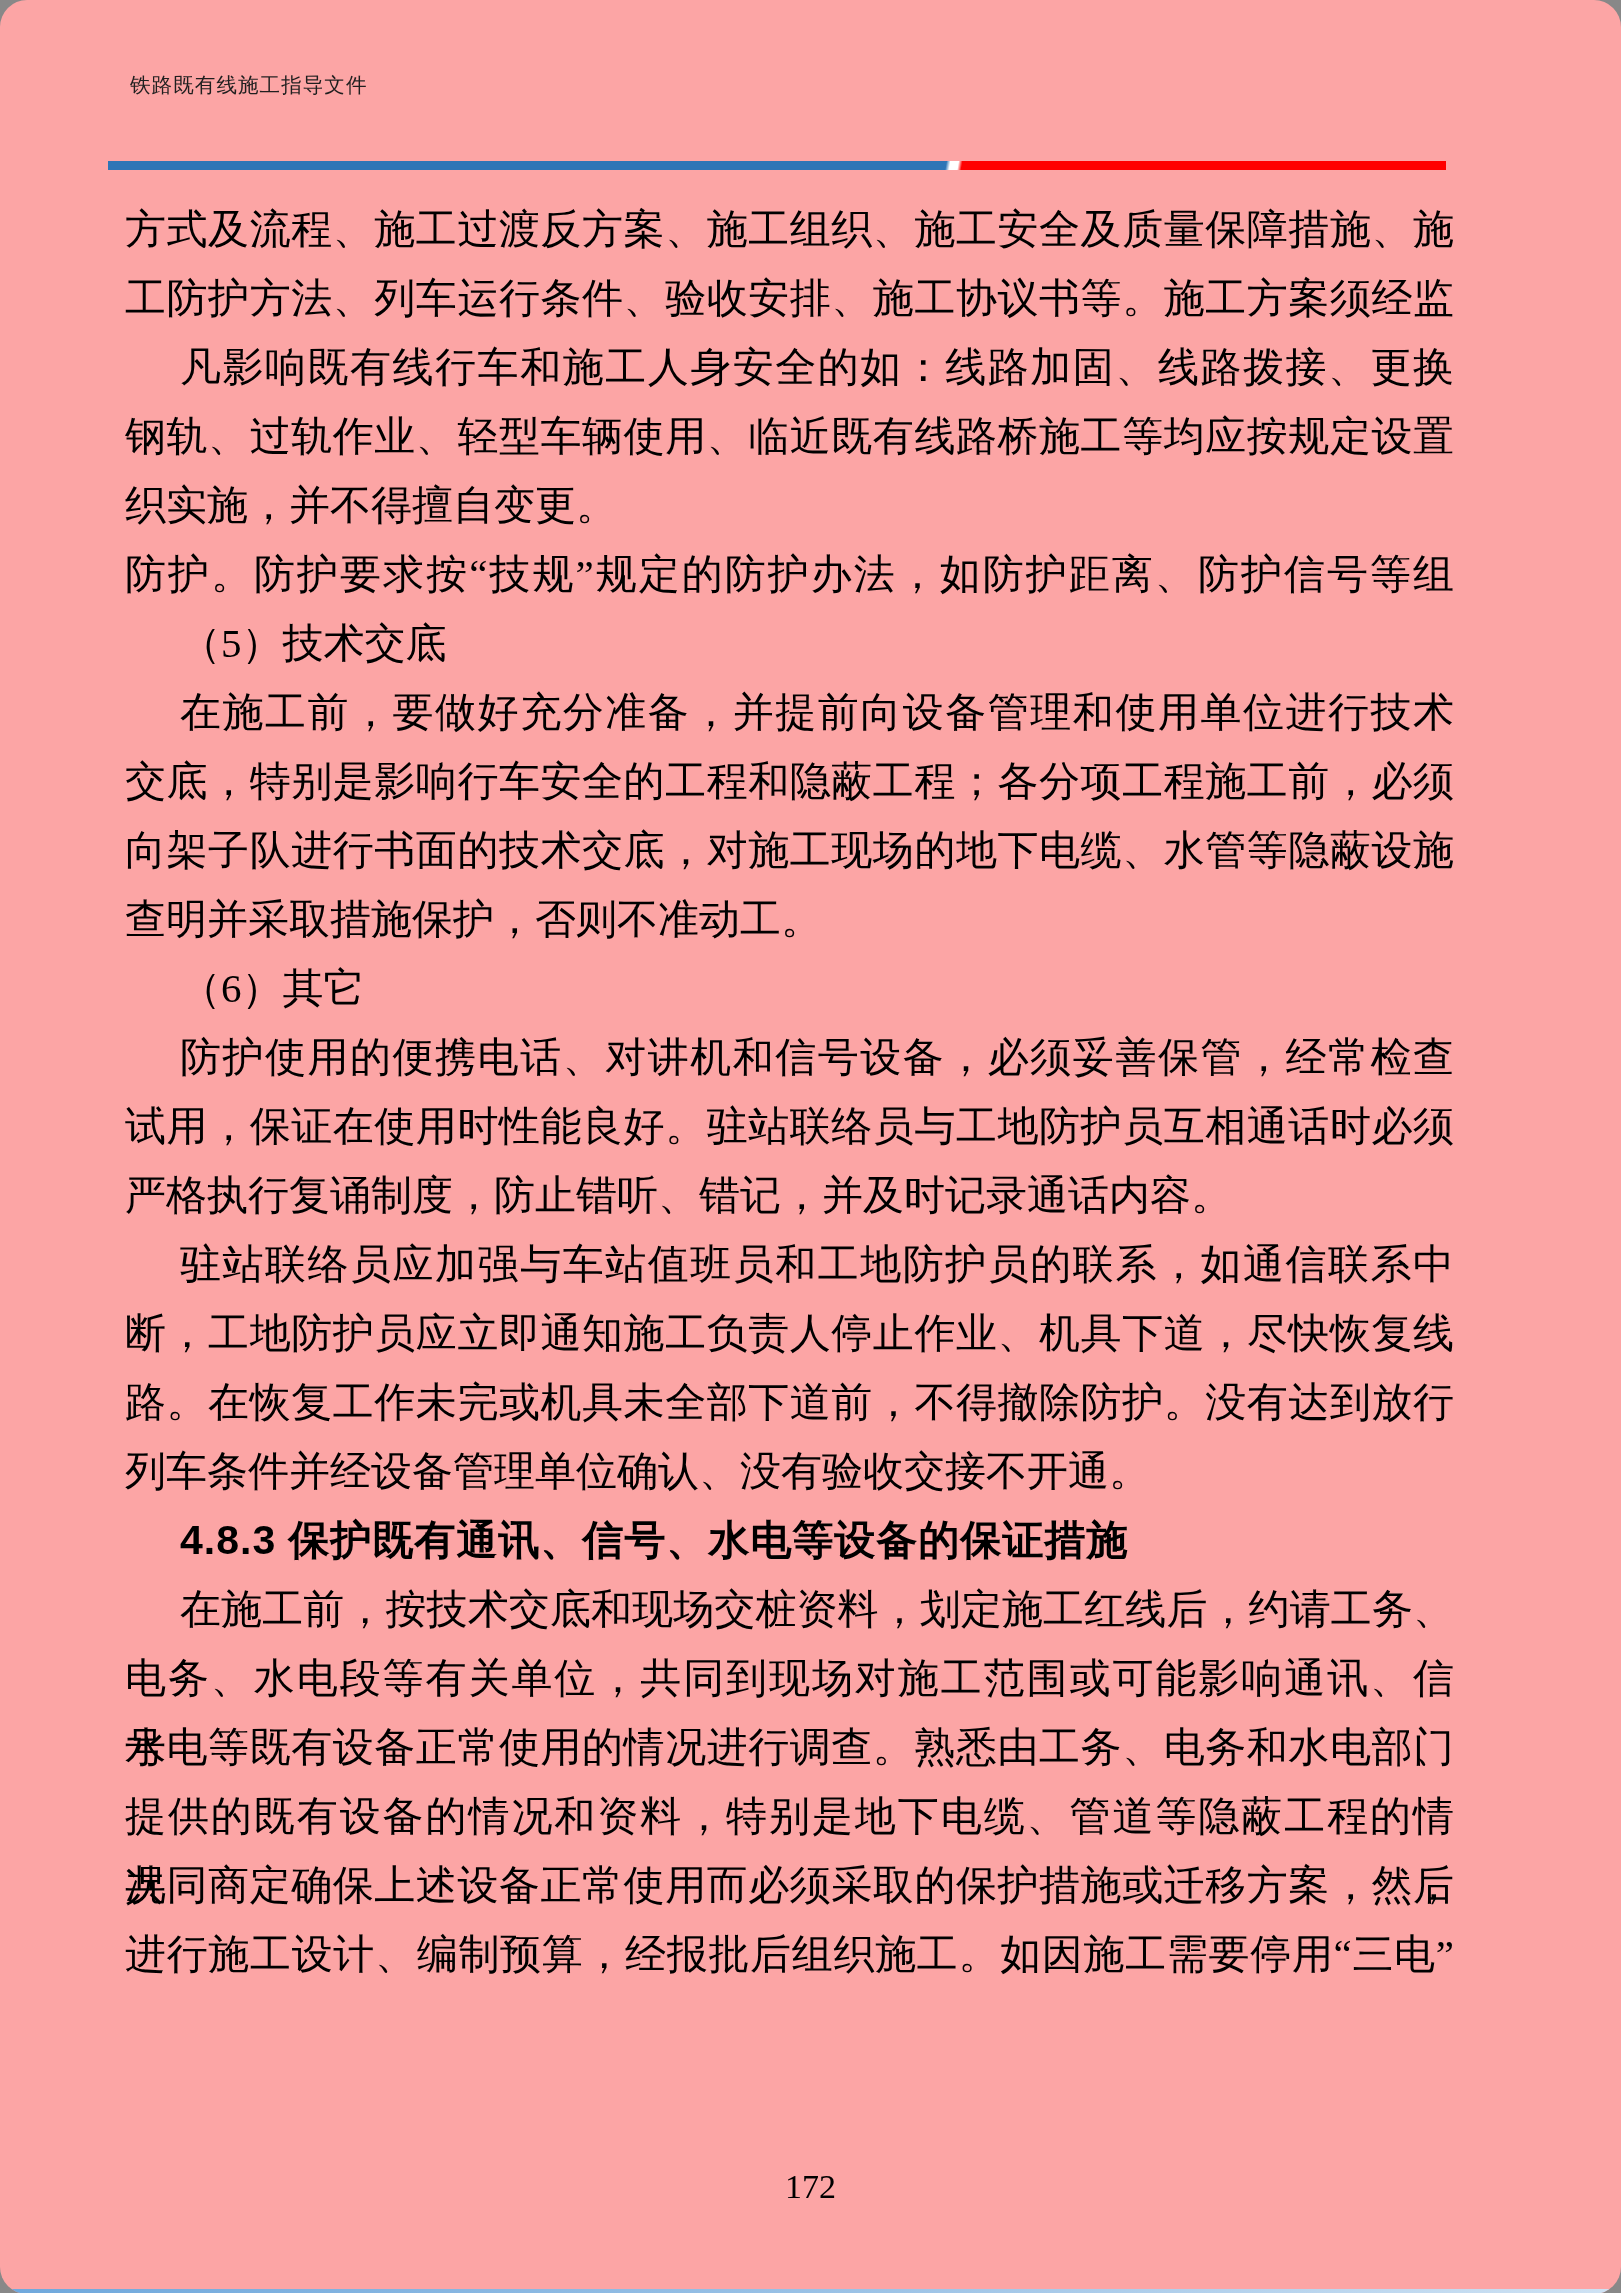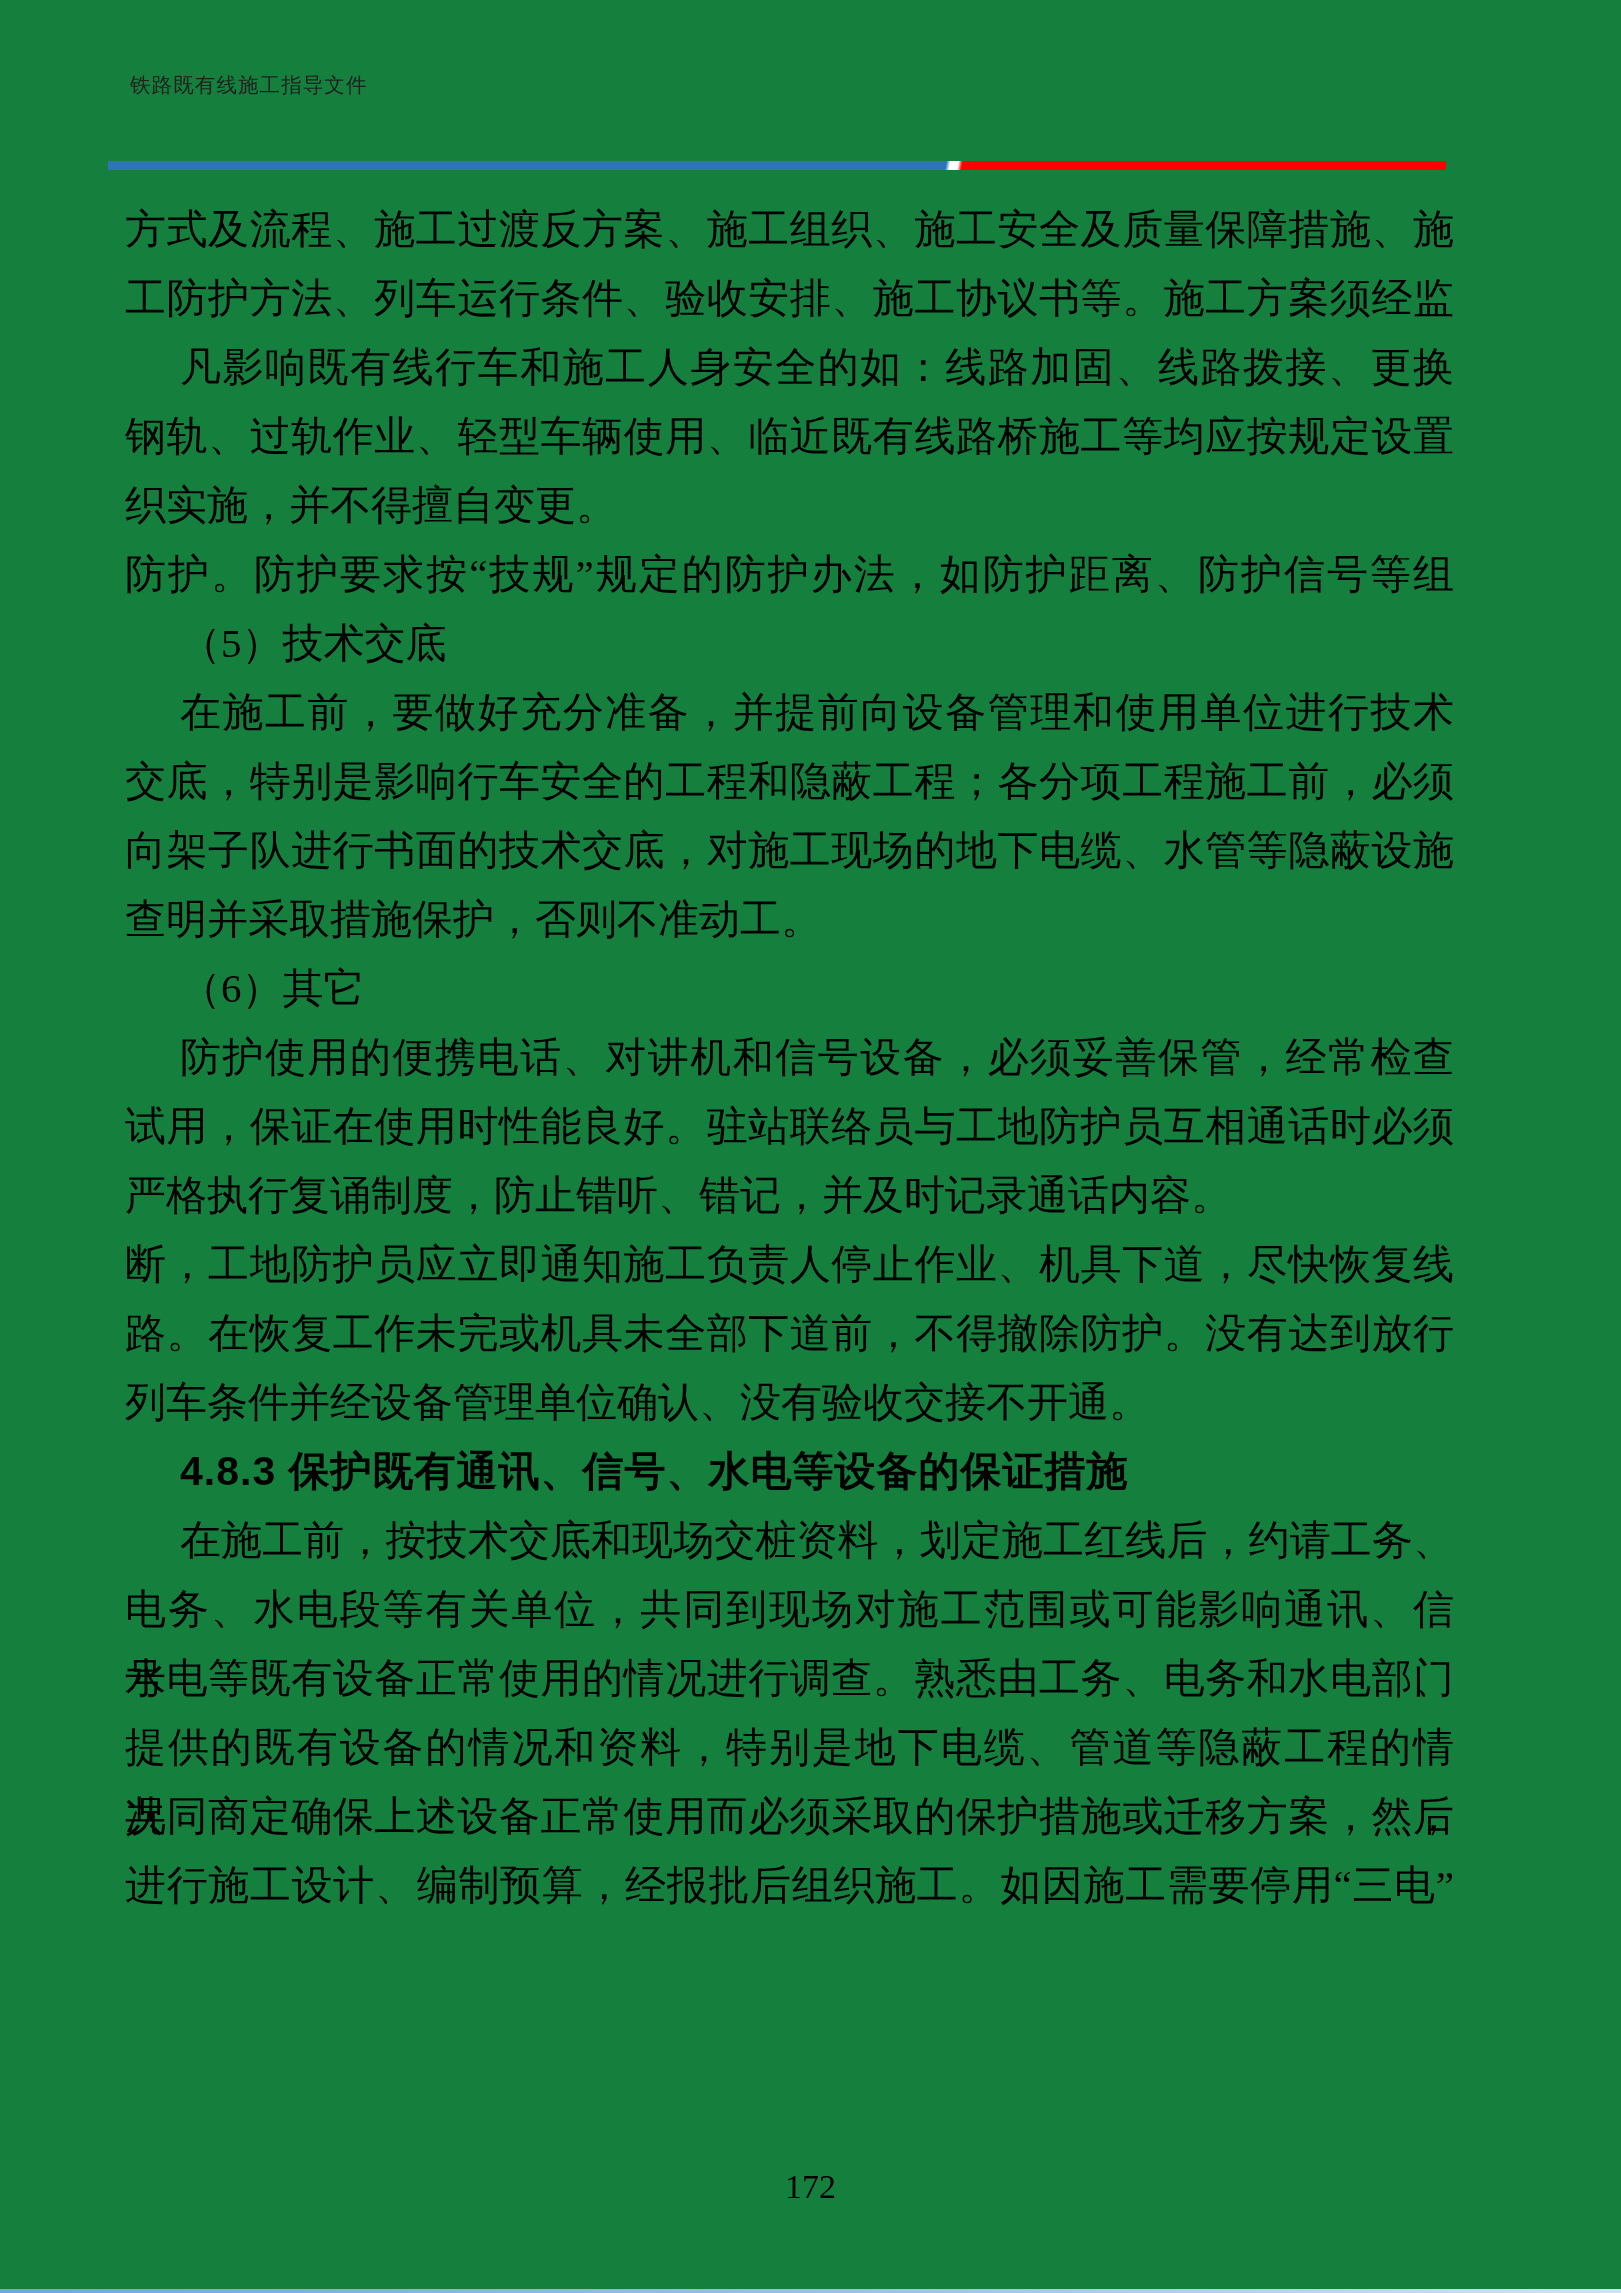--- a/index.html
+++ b/index.html
@@ -5,24 +5,25 @@
   html, body {
     margin: 0;
     padding: 0;
     background: #888;
   }
   .page {
     position: relative;
     width: 1621px;
     height: 2294px;
     margin: 0 auto;
-    background: #15803d;
+    background: #fca5a5;
     overflow: hidden;
     font-family: "Liberation Serif", "DejaVu Serif", serif;
     color: #000000;
+    border-radius: 27px;
   }
   
   .header-title {
     position: absolute;
     left: 130px;
     top: 71px;
     font-size: 20.6px;
     letter-spacing: 1px;
     color: #1f1f1f;
     white-space: nowrap;
@@ -105,20 +106,21 @@
       <div class="line justify">防护。防护要求按“技规”规定的防护办法，如防护距离、防护信号等组</div>
       <div class="line indent">（5）技术交底</div>
       <div class="line indent justify">在施工前，要做好充分准备，并提前向设备管理和使用单位进行技术</div>
       <div class="line justify">交底，特别是影响行车安全的工程和隐蔽工程；各分项工程施工前，必须</div>
       <div class="line justify">向架子队进行书面的技术交底，对施工现场的地下电缆、水管等隐蔽设施</div>
       <div class="line">查明并采取措施保护，否则不准动工。</div>
       <div class="line indent">（6）其它</div>
       <div class="line indent justify">防护使用的便携电话、对讲机和信号设备，必须妥善保管，经常检查</div>
       <div class="line justify">试用，保证在使用时性能良好。驻站联络员与工地防护员互相通话时必须</div>
       <div class="line">严格执行复诵制度，防止错听、错记，并及时记录通话内容。</div>
+      <div class="line indent justify">驻站联络员应加强与车站值班员和工地防护员的联系，如通信联系中</div>
       <div class="line justify">断，工地防护员应立即通知施工负责人停止作业、机具下道，尽快恢复线</div>
       <div class="line justify">路。在恢复工作未完或机具未全部下道前，不得撤除防护。没有达到放行</div>
       <div class="line">列车条件并经设备管理单位确认、没有验收交接不开通。</div>
       <div class="line indent heading">4.8.3 保护既有通讯、信号、水电等设备的保证措施</div>
       <div class="line indent justify">在施工前，按技术交底和现场交桩资料，划定施工红线后，约请工务、</div>
       <div class="line justify">电务、水电段等有关单位，共同到现场对施工范围或可能影响通讯、信号、</div>
       <div class="line justify">水电等既有设备正常使用的情况进行调查。熟悉由工务、电务和水电部门</div>
       <div class="line justify">提供的既有设备的情况和资料，特别是地下电缆、管道等隐蔽工程的情况，</div>
       <div class="line justify">共同商定确保上述设备正常使用而必须采取的保护措施或迁移方案，然后</div>
       <div class="line justify">进行施工设计、编制预算，经报批后组织施工。如因施工需要停用“三电”</div>

